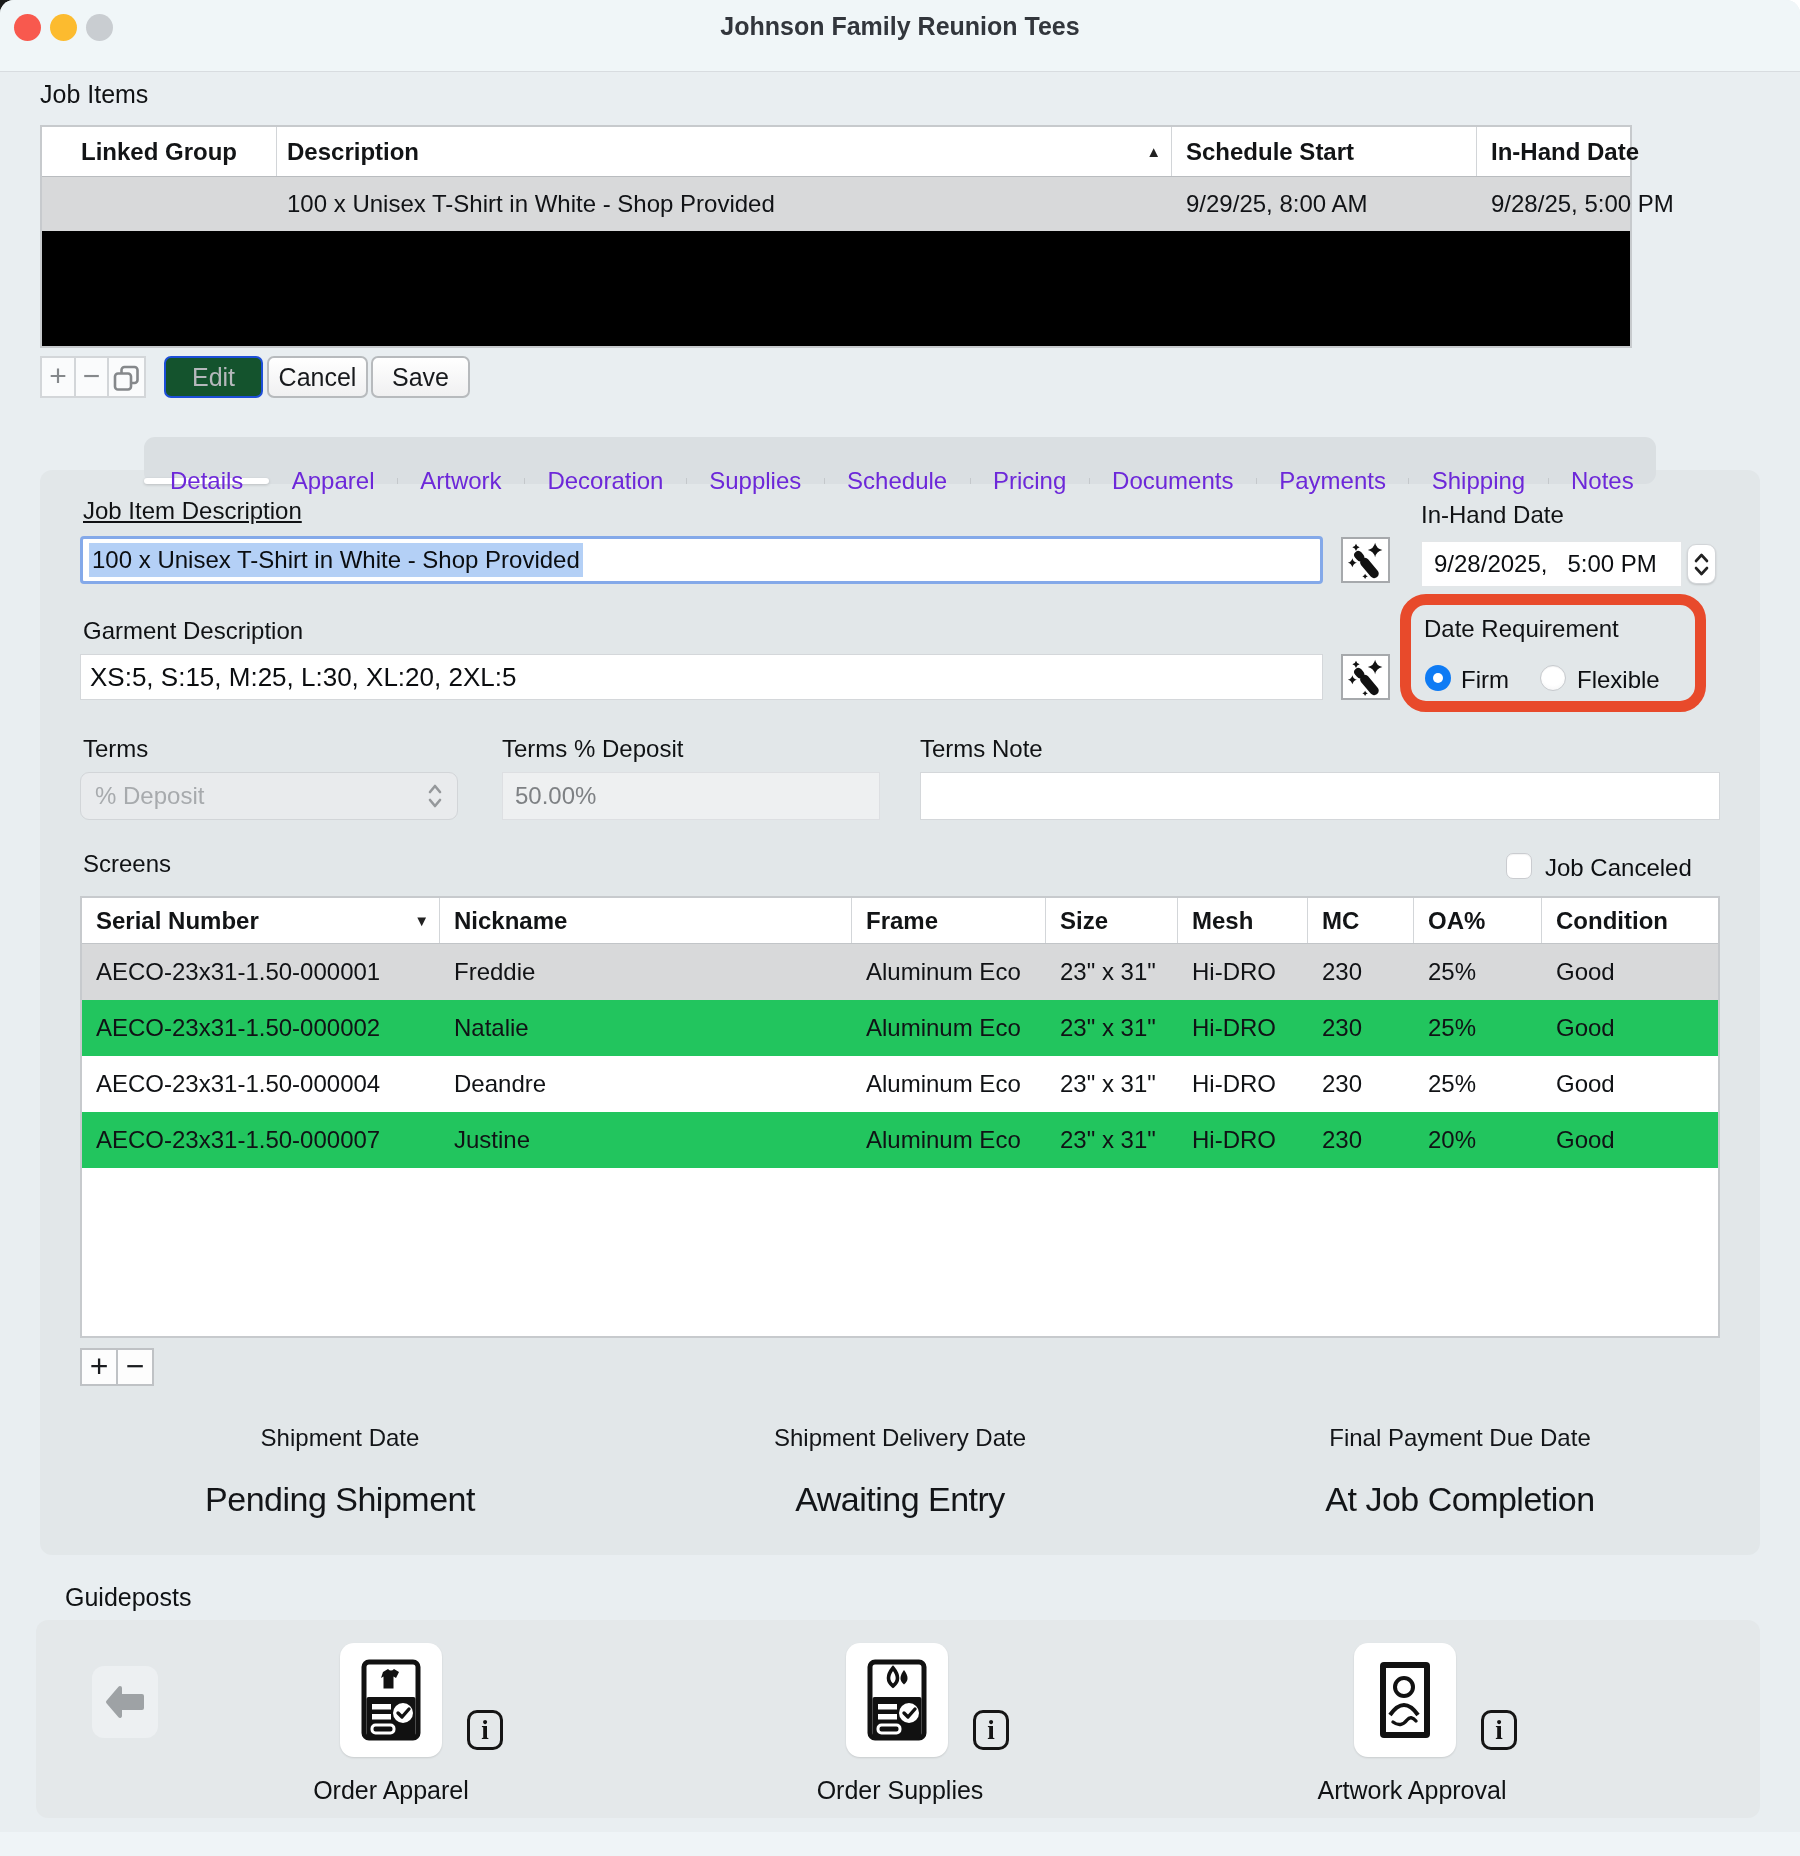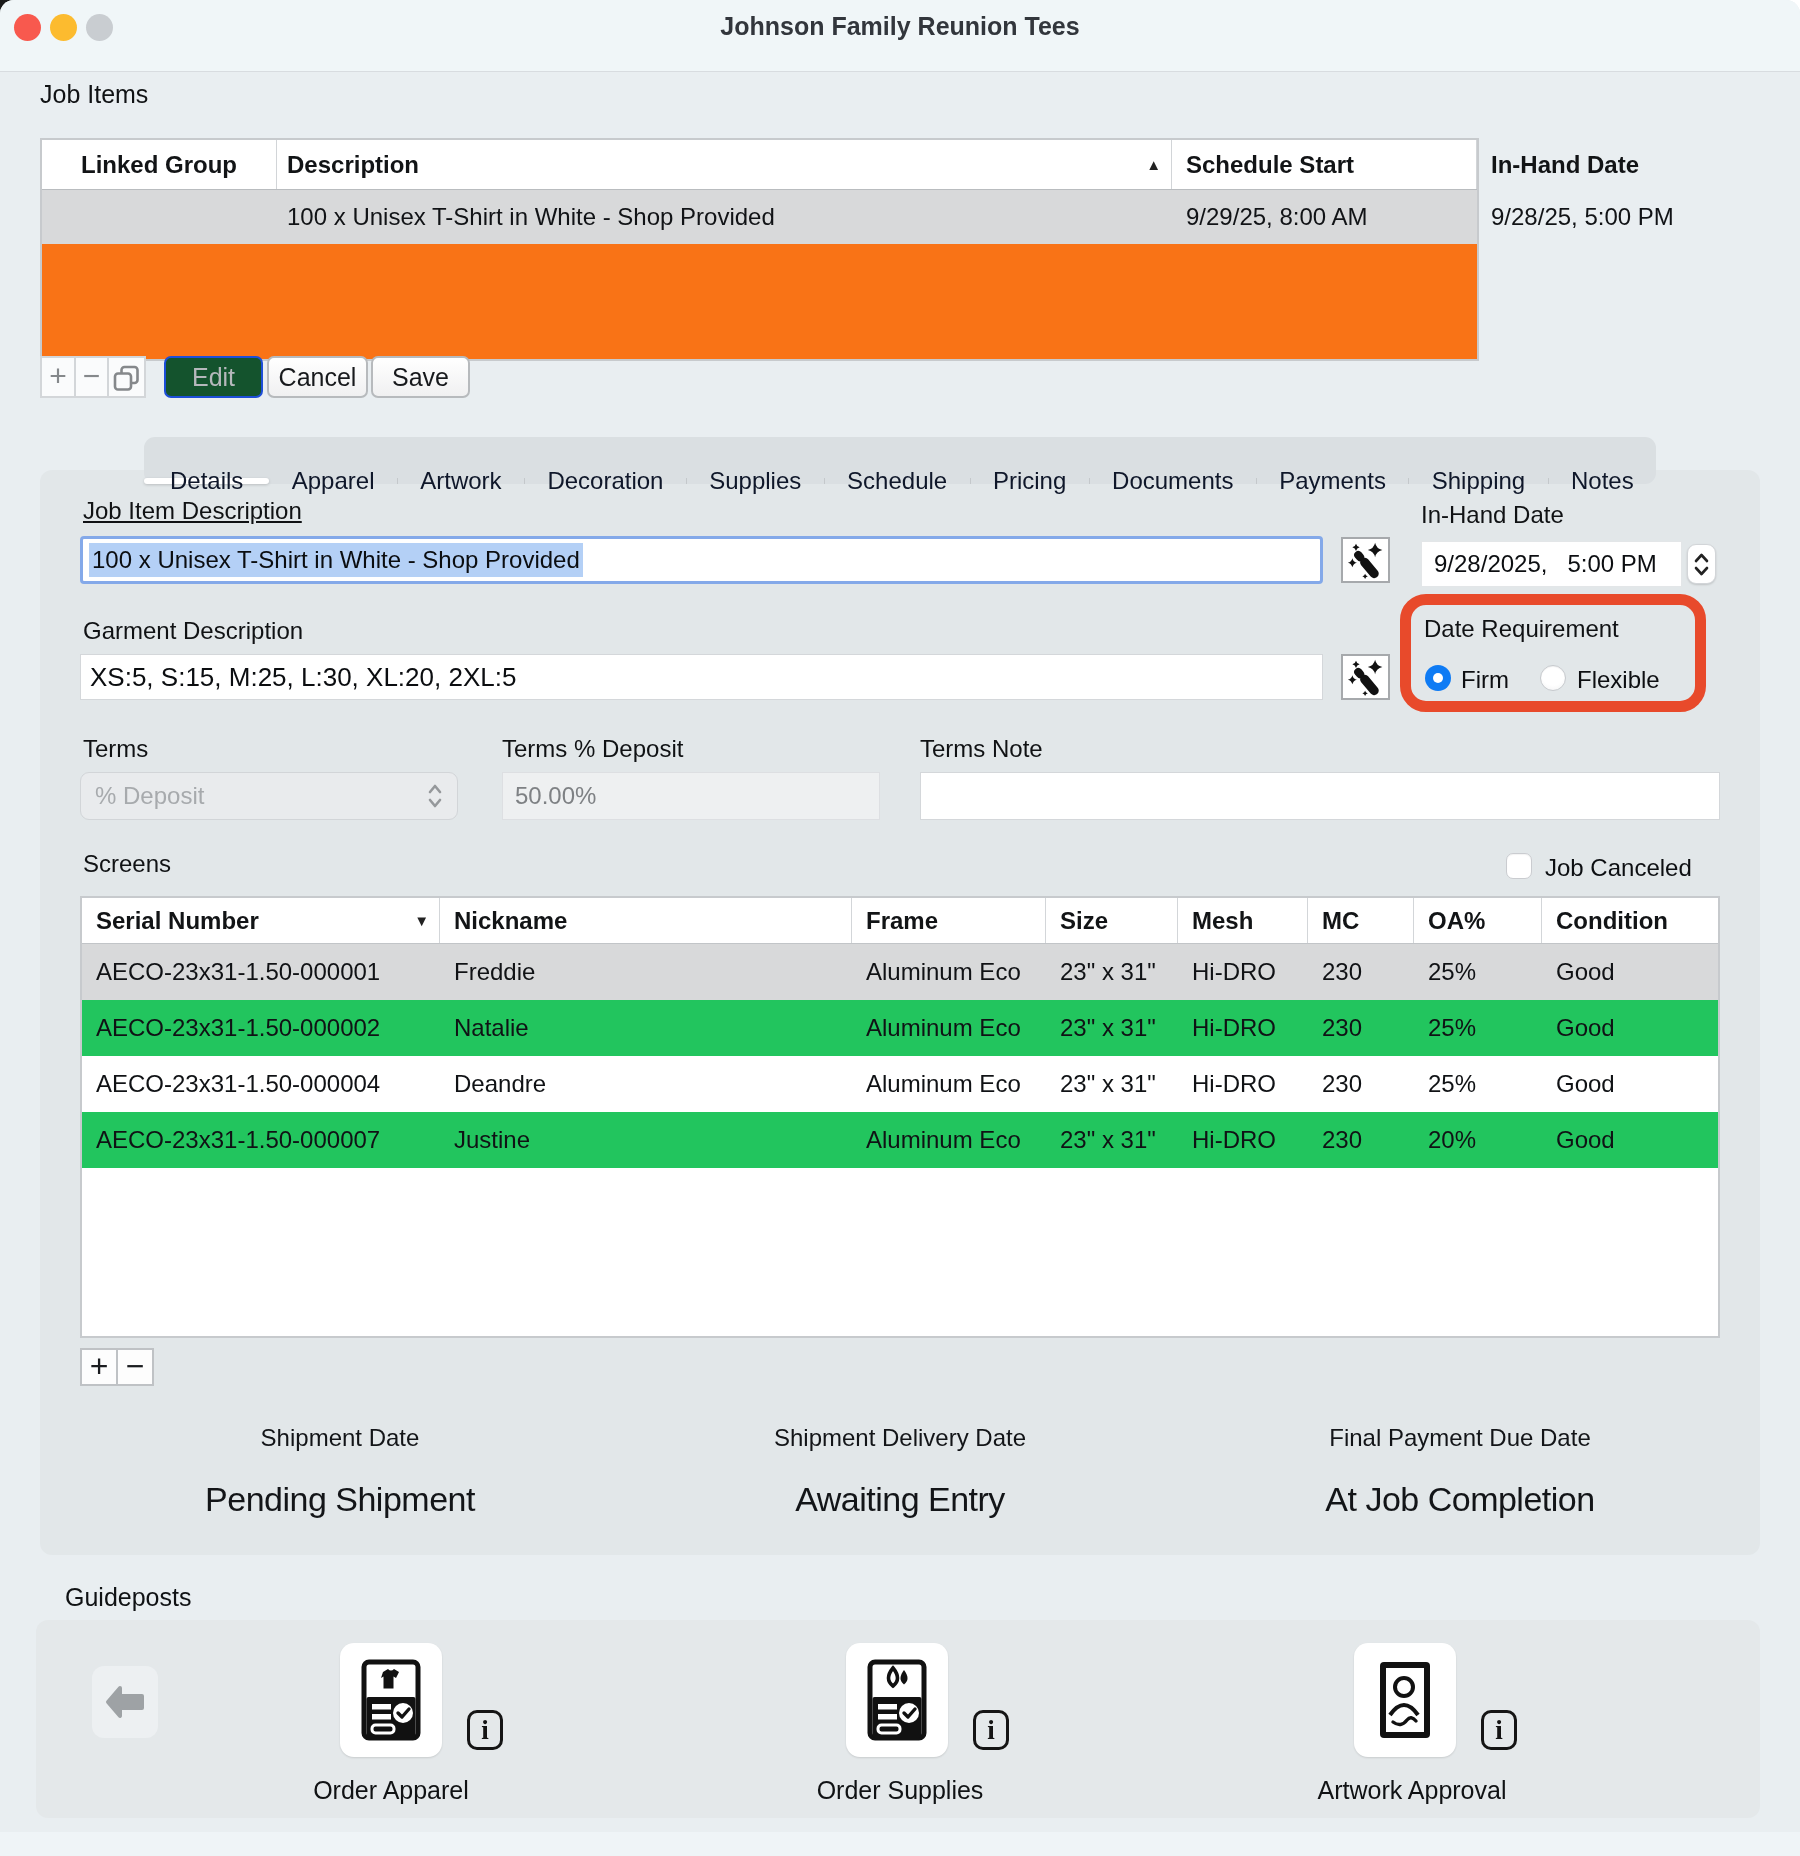--- a/index.html
+++ b/index.html
@@ -12,21 +12,21 @@
   #titlebar { position:absolute; left:0; top:0; width:1800px; height:72px; background:#f0f6f8; border-bottom:1px solid #d8dce0; }
   .tl { position:absolute; top:14px; width:27px; height:27px; border-radius:50%; }
   #tl-close { left:14px; background:#f8594e; }
   #tl-min { left:50px; background:#fcbb2f; }
   #tl-zoom { left:86px; background:#c9cdd1; }
   #win-title { position:absolute; left:0; right:0; top:12px; text-align:center; font-size:25px; font-weight:bold; color:#32363c; }
 
   .sec-label { position:absolute; font-size:25px; color:#101214; }
 
   
-  #ji-table { position:absolute; left:40px; top:138px; width:1439px; height:223px; background:#f97316; border:2px solid #c7cacd; }
+  #ji-table { position:absolute; left:40px; top:125px; width:1592px; height:223px; background:#000000; border:2px solid #c7cacd; }
   #ji-header { display:grid; grid-template-columns:235px 895px 305px 285px; height:50px; border-bottom:1px solid #b9bcbf; background:#fff; }
   .ji-h { font-size:24px; font-weight:bold; color:#121416; line-height:48px; border-right:1px solid #d2d5d8; padding-left:14px; display:flex; align-items:center; }
   .ji-h:last-child { border-right:none; }
   .ji-h.center { justify-content:center; padding-left:0; }
   .sort-glyph { font-size:15px; margin-left:auto; padding-right:10px; color:#222; }
   #ji-row { display:grid; grid-template-columns:235px 895px 305px 285px; height:54px; background:#d8d9da; }
   .ji-c { font-size:24px; color:#111316; line-height:54px; padding-left:14px; white-space:nowrap; overflow:hidden; }
   .ji-c.desc { padding-left:10px; }
 
   
@@ -34,21 +34,21 @@
   #btn-add { left:40px; width:36px; }
   #btn-del { left:74px; width:35px; }
   #btn-dup { left:107px; width:39px; padding-top:6px; }
   .pushbtn { position:absolute; top:356px; height:42px; border-radius:7px; font-size:25px; text-align:center; line-height:38px; }
   #btn-edit { left:164px; width:99px; background:#14532d; border:2px solid #1d4ed8; color:#b5b8bb; }
   #btn-cancel { left:267px; width:101px; background:linear-gradient(180deg,#ffffff,#f0f0f1); border:2px solid #b7babd; color:#17191c; }
   #btn-save { left:371px; width:99px; background:linear-gradient(180deg,#ffffff,#f0f0f1); border:2px solid #b7babd; color:#17191c; }
 
   
   #tabbar { position:absolute; left:144px; top:437px; width:1512px; height:47px; background:#dadfe2; border-radius:11px; display:flex; align-items:stretch; z-index:3; }
-  .tab { flex:1 1 auto; font-size:24px; color:#0f172a; display:flex; align-items:center; justify-content:center; white-space:nowrap; padding:0 10px;margin-top:41px; }
+  .tab { flex:1 1 auto; font-size:24px; color:#6d28d9; display:flex; align-items:center; justify-content:center; white-space:nowrap; padding:0 10px;margin-top:41px; }
   .tab + .tab { border-left:1px solid #c4c8cb; }
   .tab.active { background:#ffffff; border-radius:11px; border-left:none; box-shadow:0 1px 3px rgba(0,0,0,.18); flex-grow:0; padding:0 26px; }
   .tab.active + .tab { border-left:none; }
 
   
   #panel { position:absolute; left:40px; top:470px; width:1720px; height:1085px; background:#e2e7e9; border-radius:12px; z-index:2; }
 
   .fld-label { position:absolute; font-size:24px; color:#101214; }
   .underline { text-decoration:underline; }
 

